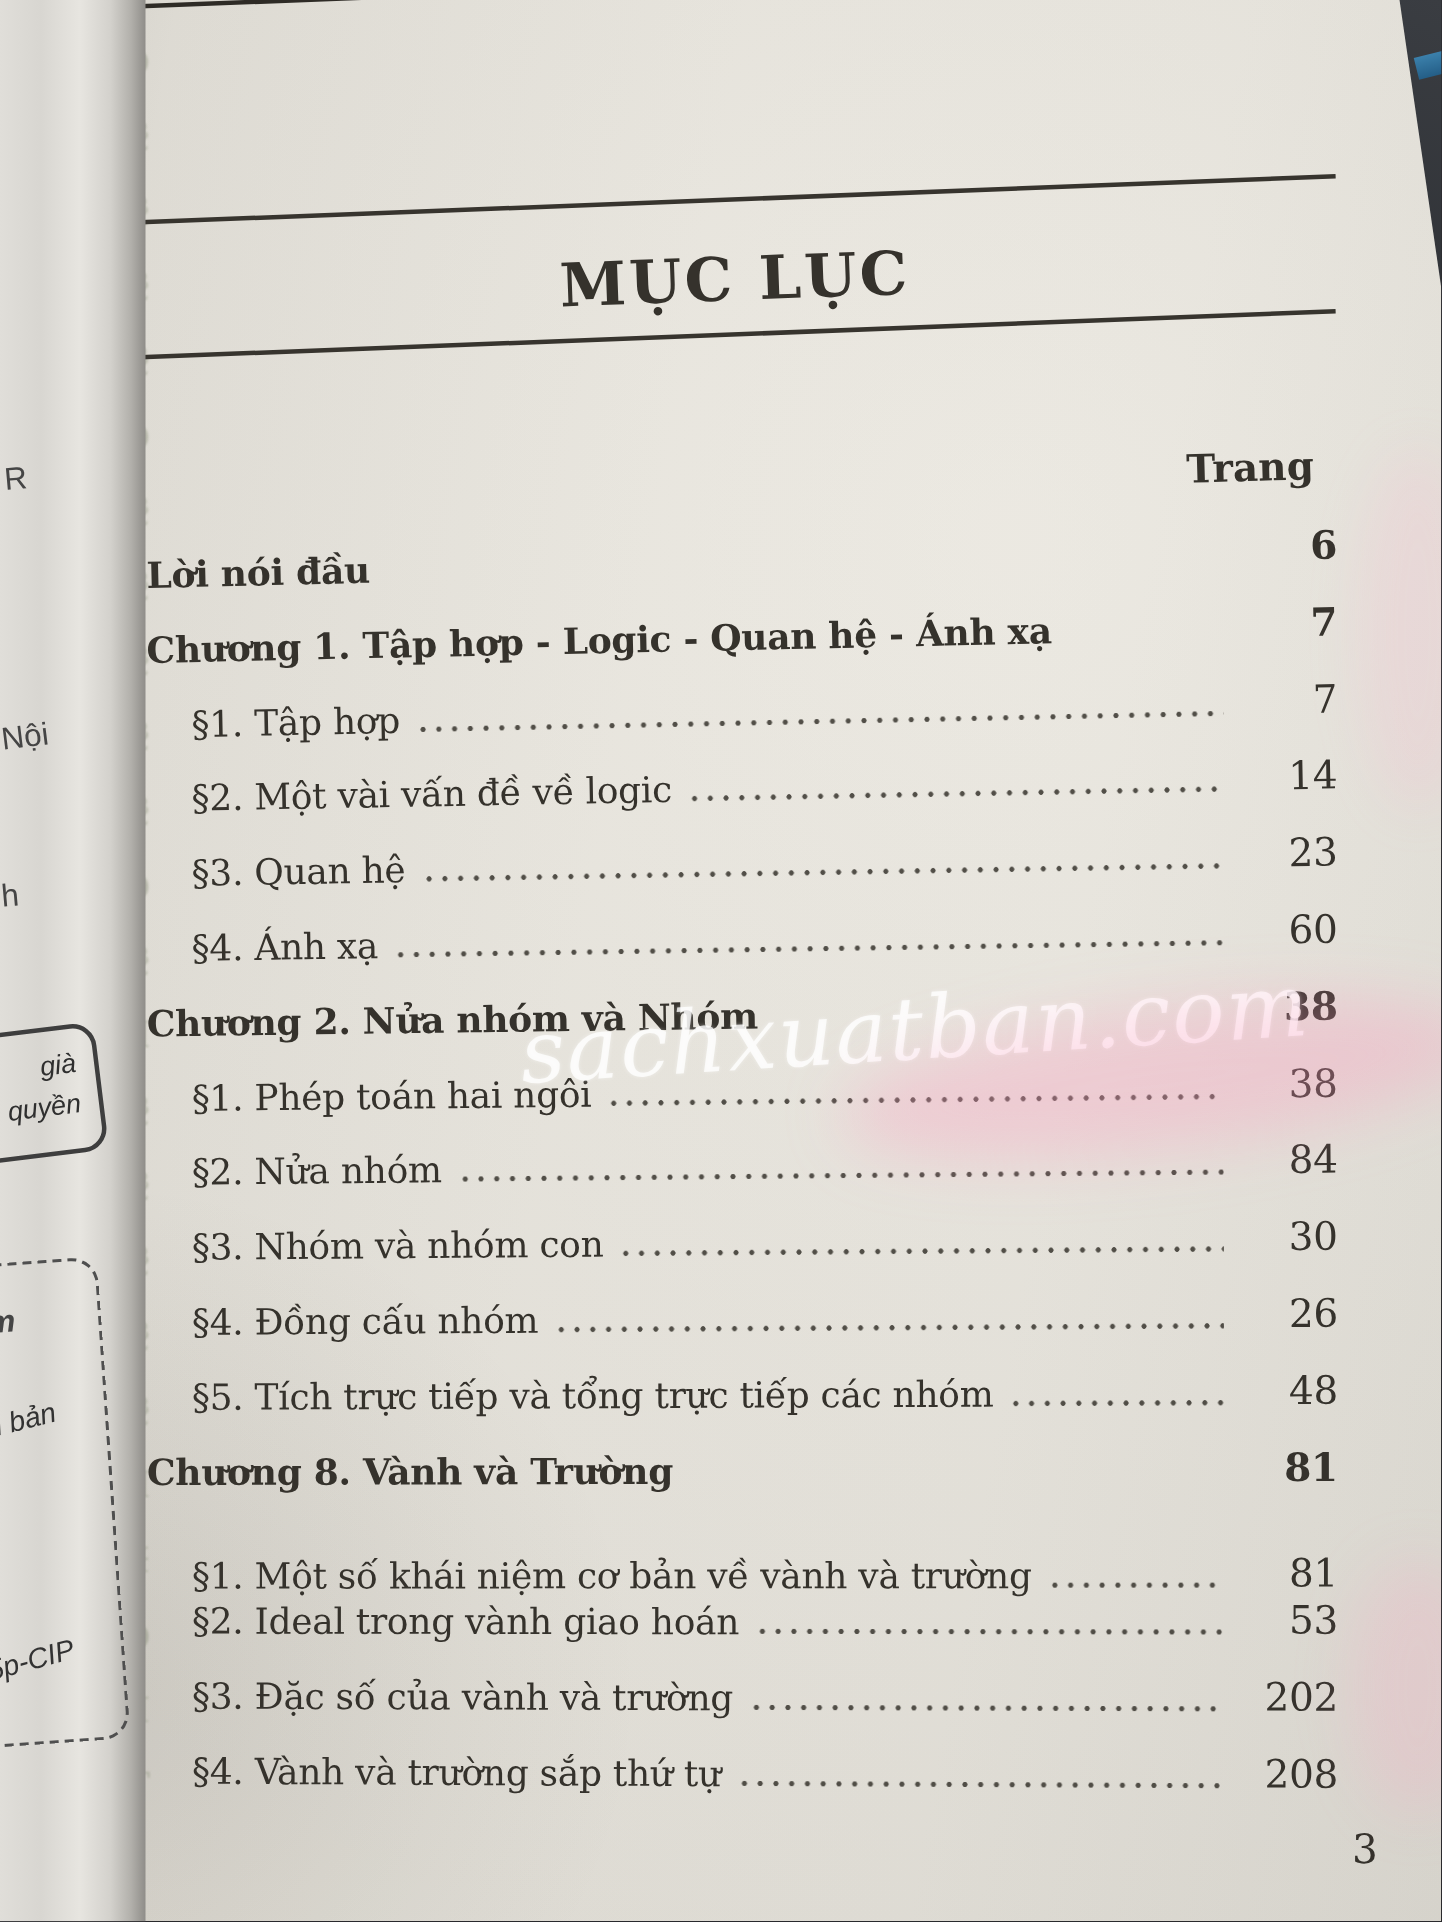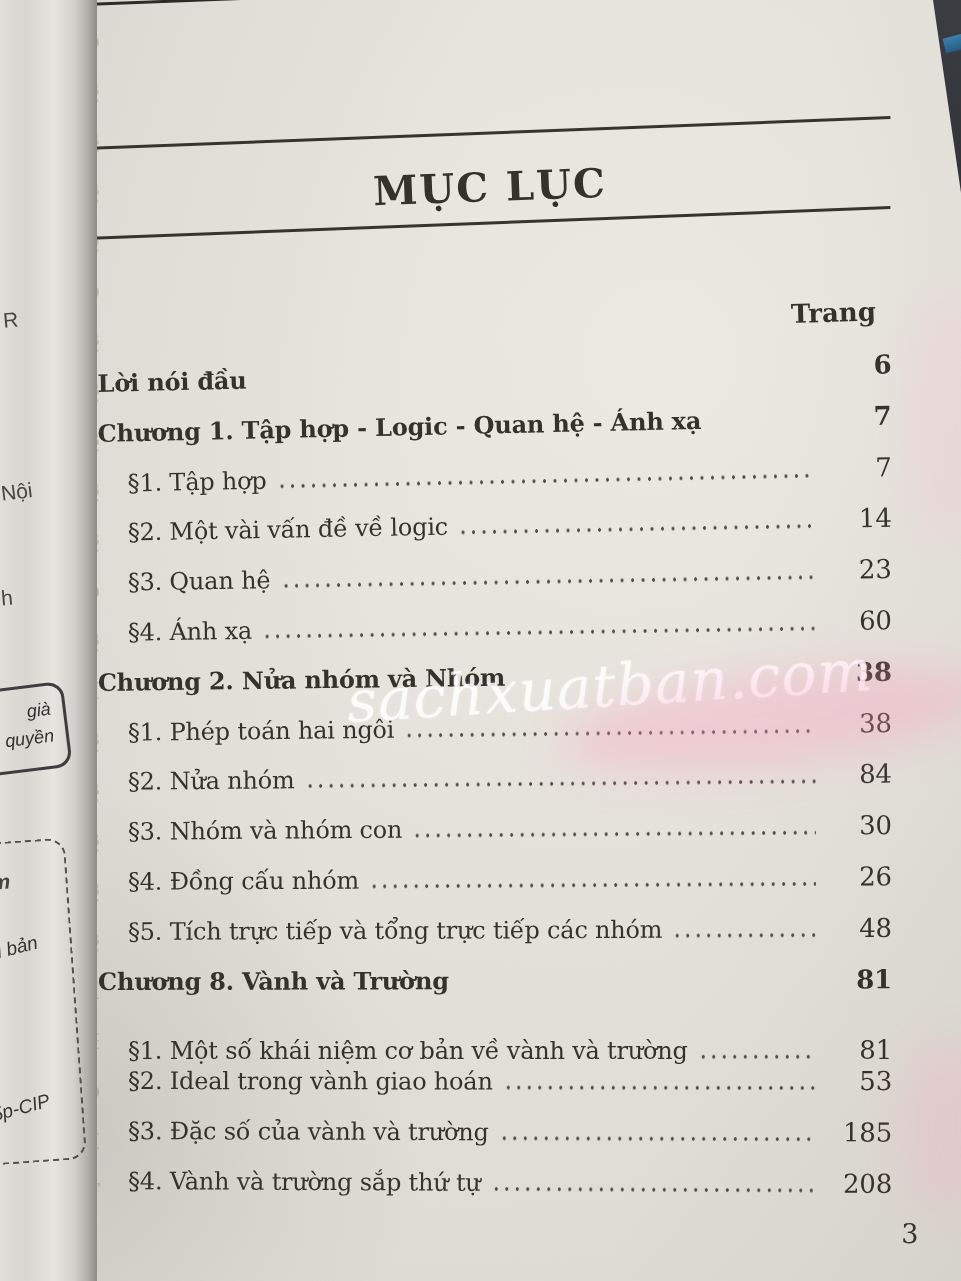--- a/index.html
+++ b/index.html
@@ -234,21 +234,21 @@
           <span class="pg">81</span>
         </div>
         <div class="row indent" style="top: 1065.2px; transform: rotate(0.08deg);">
           <span class="label">§2. Ideal trong vành giao hoán</span>
           <span class="leader"></span>
           <span class="pg">53</span>
         </div>
         <div class="row indent" style="top: 1115px; transform: rotate(0.18deg);">
           <span class="label">§3. Đặc số của vành và trường</span>
           <span class="leader"></span>
-          <span class="pg">185</span>
+          <span class="pg">202</span>
         </div>
         <div class="row indent" style="top: 1164.8px; transform: rotate(0.28deg);">
           <span class="label">§4. Vành và trường sắp thứ tự</span>
           <span class="leader"></span>
           <span class="pg">208</span>
         </div>
       </div>
     <div class="folio">3</div>
   </div>
 

